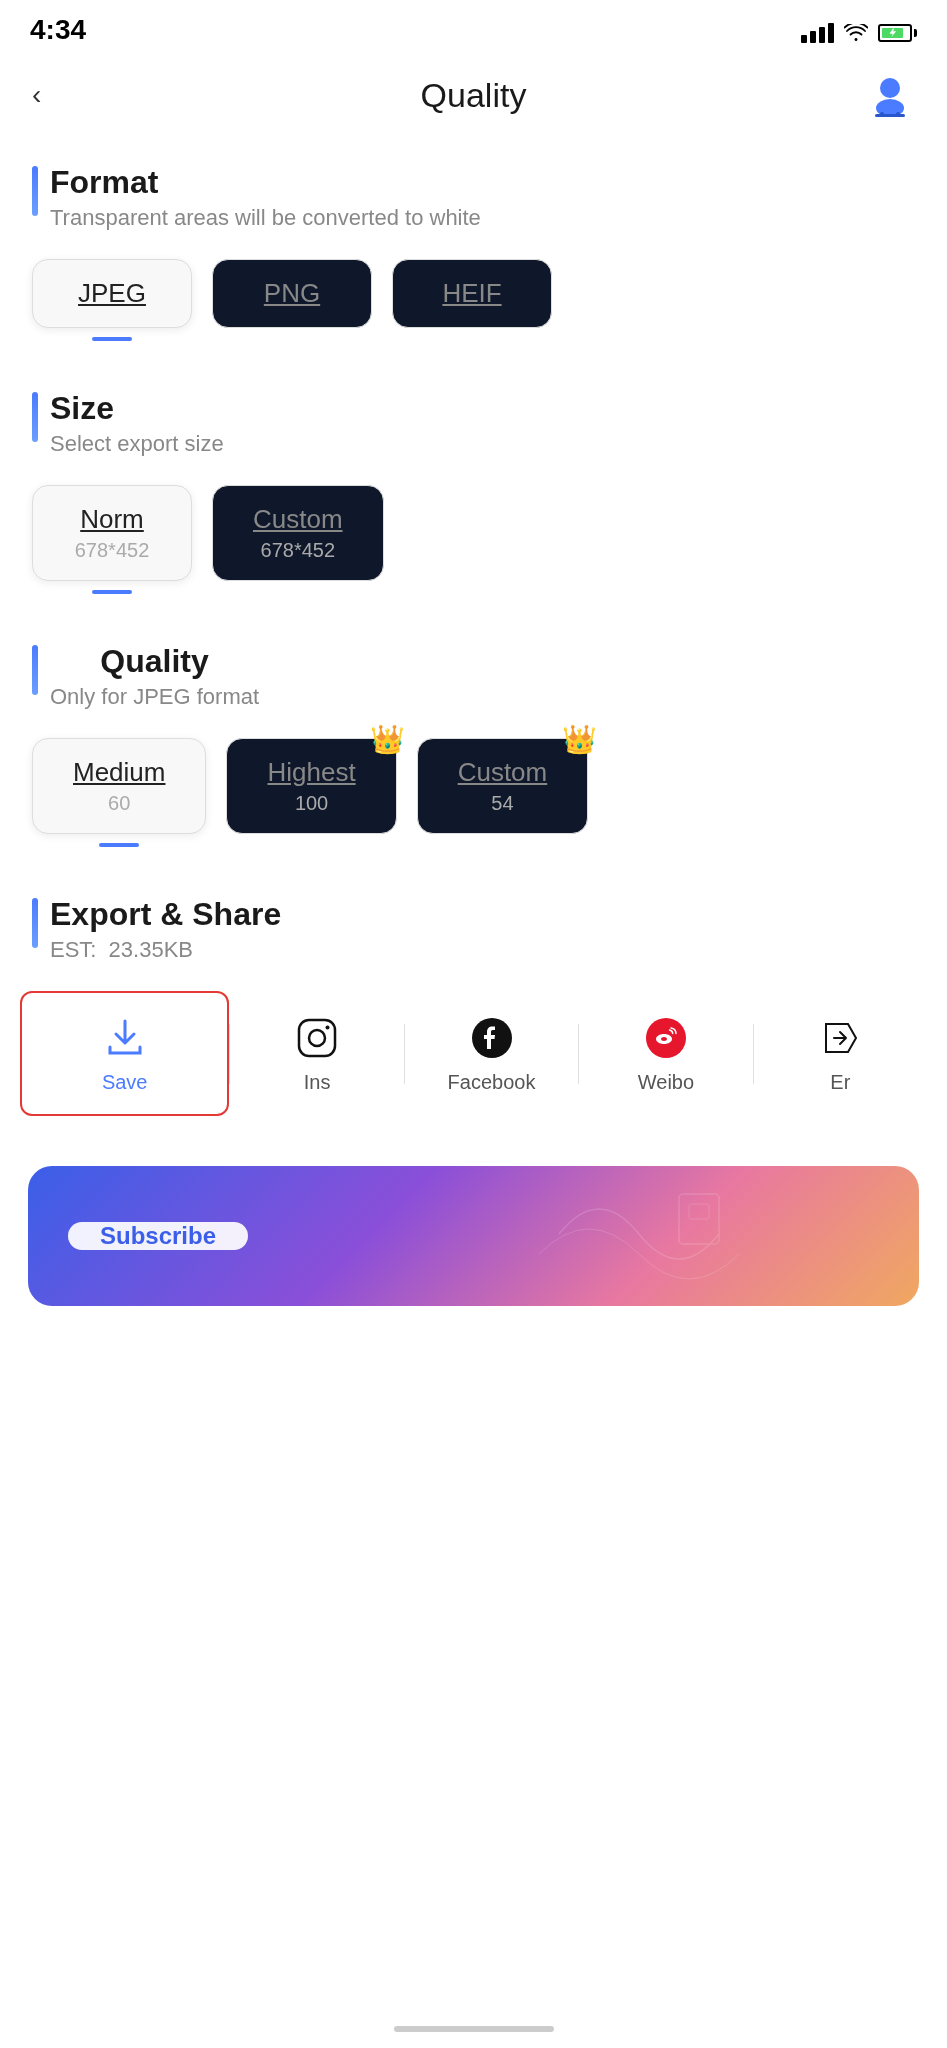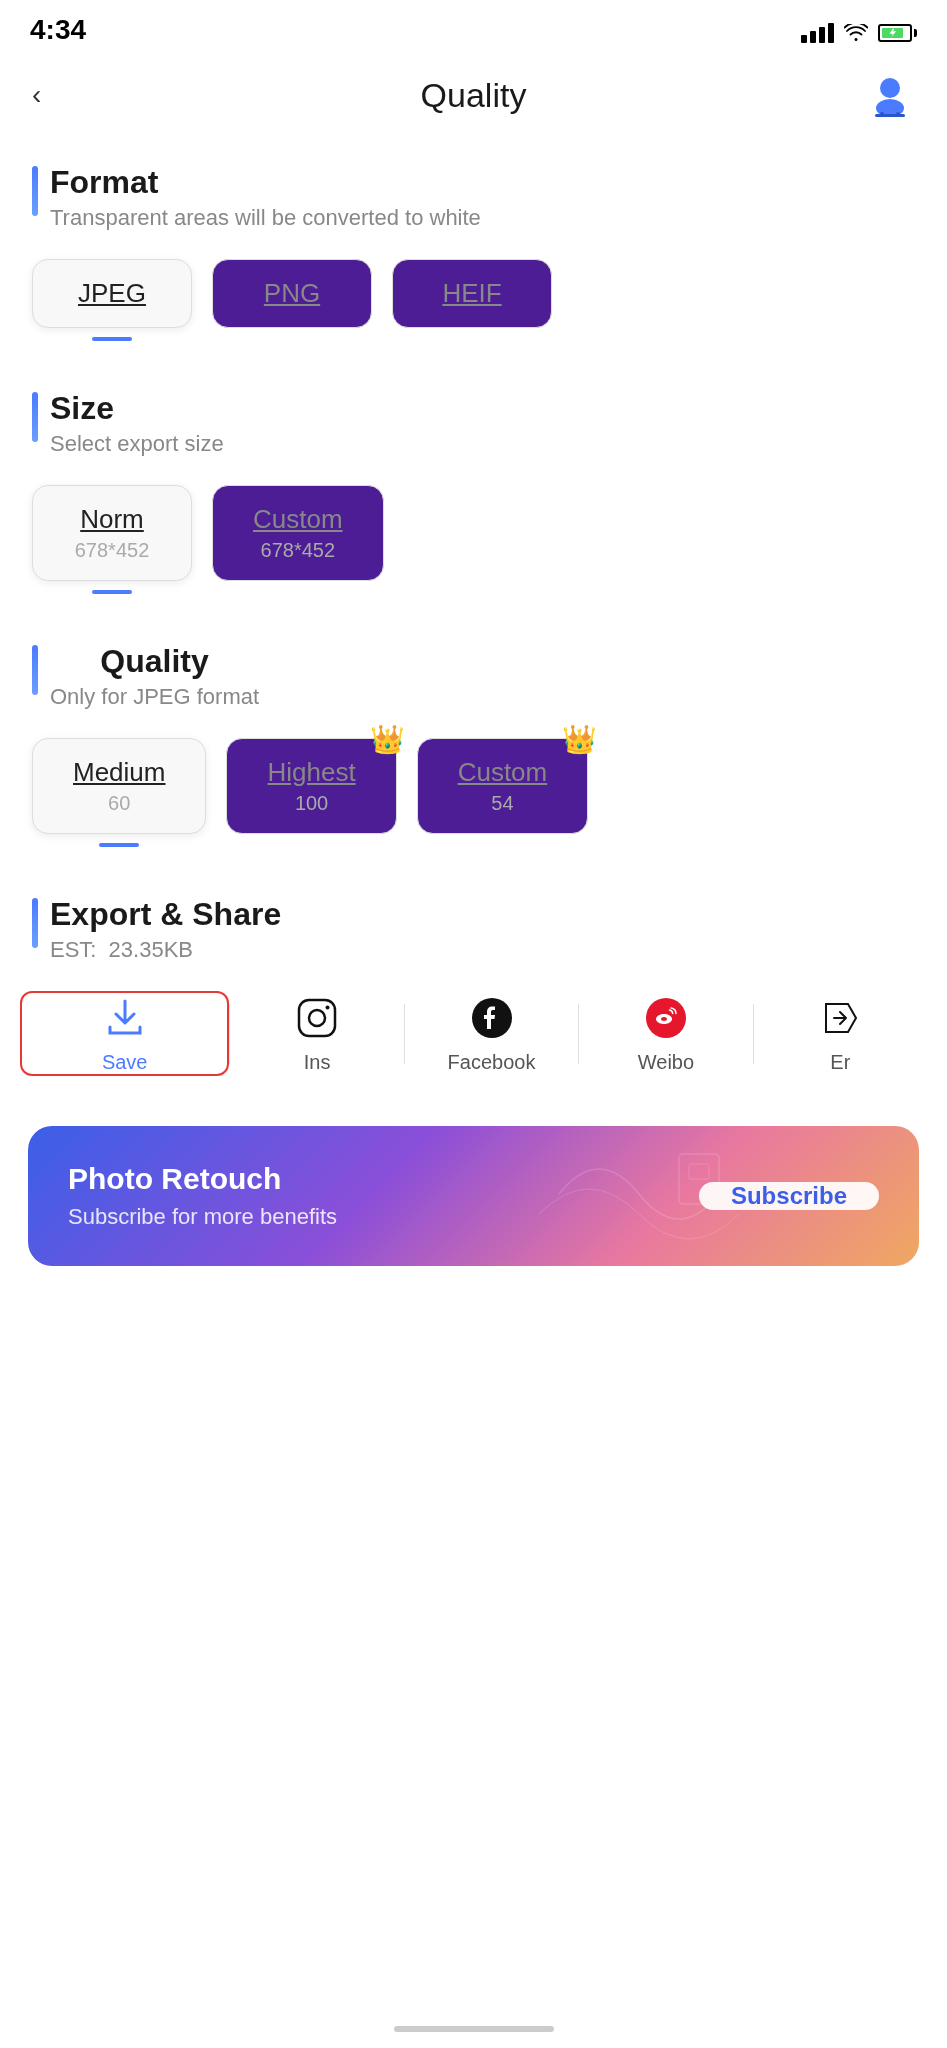--- a/index.html
+++ b/index.html
@@ -140,21 +140,21 @@
       display: flex;
       gap: 20px;
       padding: 20px 32px 10px 32px;
       flex-wrap: wrap;
     }
 
     .option-btn {
       padding: 18px 40px;
       border: 1.5px solid #ddd;
       border-radius: 16px;
-      background: #4c1d95;
+      background: #0f172a;
       cursor: pointer;
       font-size: 26px;
       color: #888;
       display: flex;
       flex-direction: column;
       align-items: center;
       gap: 4px;
       position: relative;
       min-width: 160px;
     }
@@ -213,21 +213,21 @@
       flex-direction: column;
       align-items: center;
       gap: 8px;
       flex: 1;
       cursor: pointer;
       position: relative;
     }
     .share-item.save-item {
       border: 2.5px solid #e53935;
       border-radius: 12px;
-      padding: 0 16px;
+      padding: 20px 16px;
     }
     .share-separator {
       width: 1px;
       height: 60px;
       background: #e0e0e0;
     }
     .share-icon {
       width: 50px;
       height: 50px;
       display: flex;
@@ -493,21 +493,17 @@
 
 <div class="banner">
   <div class="banner-deco">
     <svg width="200" height="120" viewBox="0 0 200 120" fill="none" xmlns="http://www.w3.org/2000/svg">
       <path d="M20 60 Q60 10 100 60 Q140 110 180 60" stroke="#fff" stroke-width="1.5" fill="none"></path>
       <path d="M0 80 Q50 30 100 80 Q150 130 200 80" stroke="#fff" stroke-width="1" fill="none"></path>
       <rect x="140" y="20" width="40" height="50" rx="4" stroke="#fff" stroke-width="1.5" fill="none"></rect>
       <rect x="150" y="30" width="20" height="15" rx="2" stroke="#fff" stroke-width="1" fill="none"></rect>
     </svg>
   </div>
-  <div class="banner-text">
-    <div class="banner-title">Photo Retouch</div>
-    <div class="banner-subtitle">Subscribe for more benefits</div>
-  </div>
   <button class="banner-subscribe-btn">Subscribe</button>
 </div>
 
 <div style="height: 120px;"></div>
 <div class="home-indicator"></div>
 
 </body></html>

